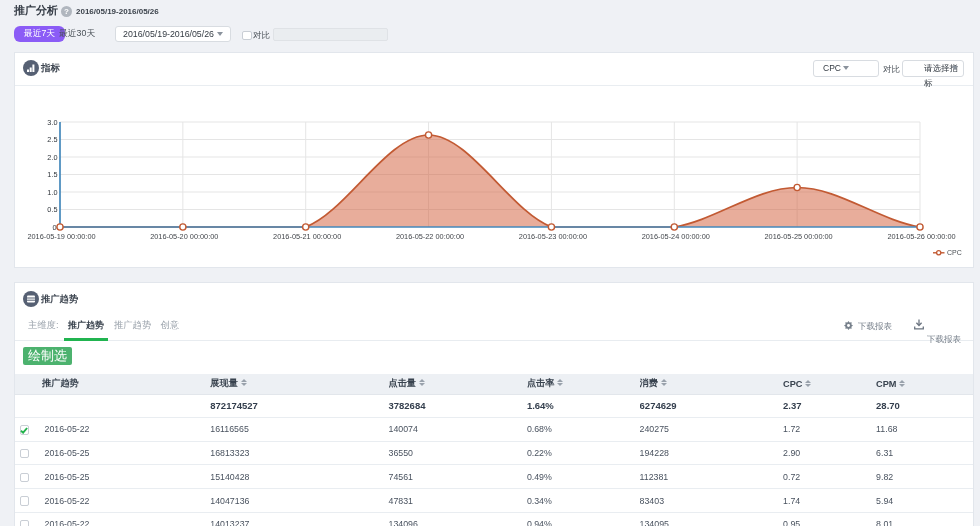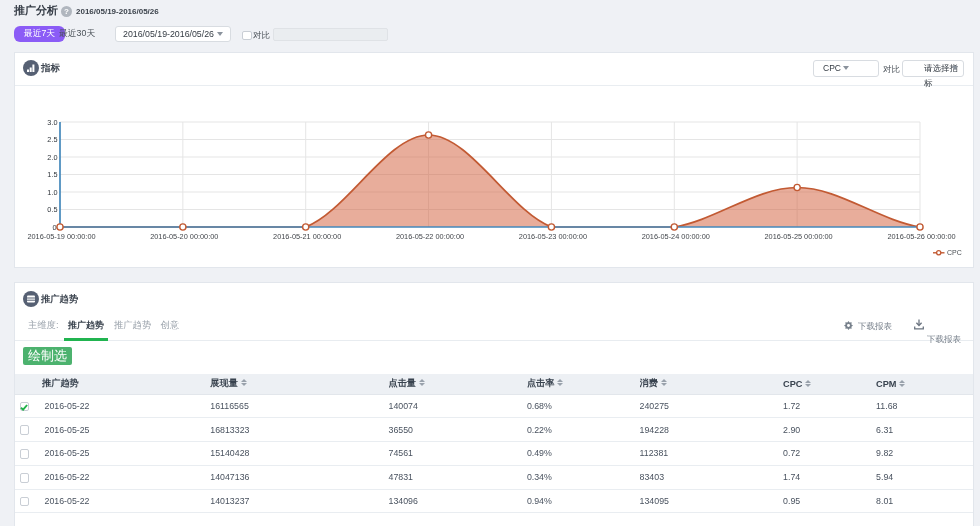--- a/index.html
+++ b/index.html
@@ -177,20 +177,30 @@
       <td>推广趋势</td>
       <td>展现量<span class="sort"><i class="up"></i><i class="dn"></i></span></td>
       <td>点击量<span class="sort"><i class="up"></i><i class="dn"></i></span></td>
       <td>点击率<span class="sort"><i class="up"></i><i class="dn"></i></span></td>
       <td>消费<span class="sort"><i class="up"></i><i class="dn"></i></span></td>
       <td>CPC<span class="sort"><i class="up"></i><i class="dn"></i></span></td>
       <td>CPM<span class="sort"><i class="up"></i><i class="dn"></i></span></td>
     </tr>
   </thead>
   <tbody>
+    <tr class="totals">
+      <td></td>
+          <td></td>
+          <td>872174527</td>
+          <td>3782684</td>
+          <td>1.64%</td>
+          <td>6274629</td>
+          <td>2.37</td>
+          <td>28.70</td>
+    </tr>
     <tr>
       <td style="padding-left:4.5px;"><span class="cbc"><svg width="8" height="7" viewBox="0 0 8 7">
                 <polyline points="1,3.8 3.1,5.7 7.1,1" fill="none" stroke="#21b24a" stroke-width="1.9"></polyline>
               </svg></span></td>
       <td style="padding-left:2.5px;">2016-05-22</td>
           <td>16116565</td>
           <td>140074</td>
           <td>0.68%</td>
           <td>240275</td>
           <td>1.72</td>

